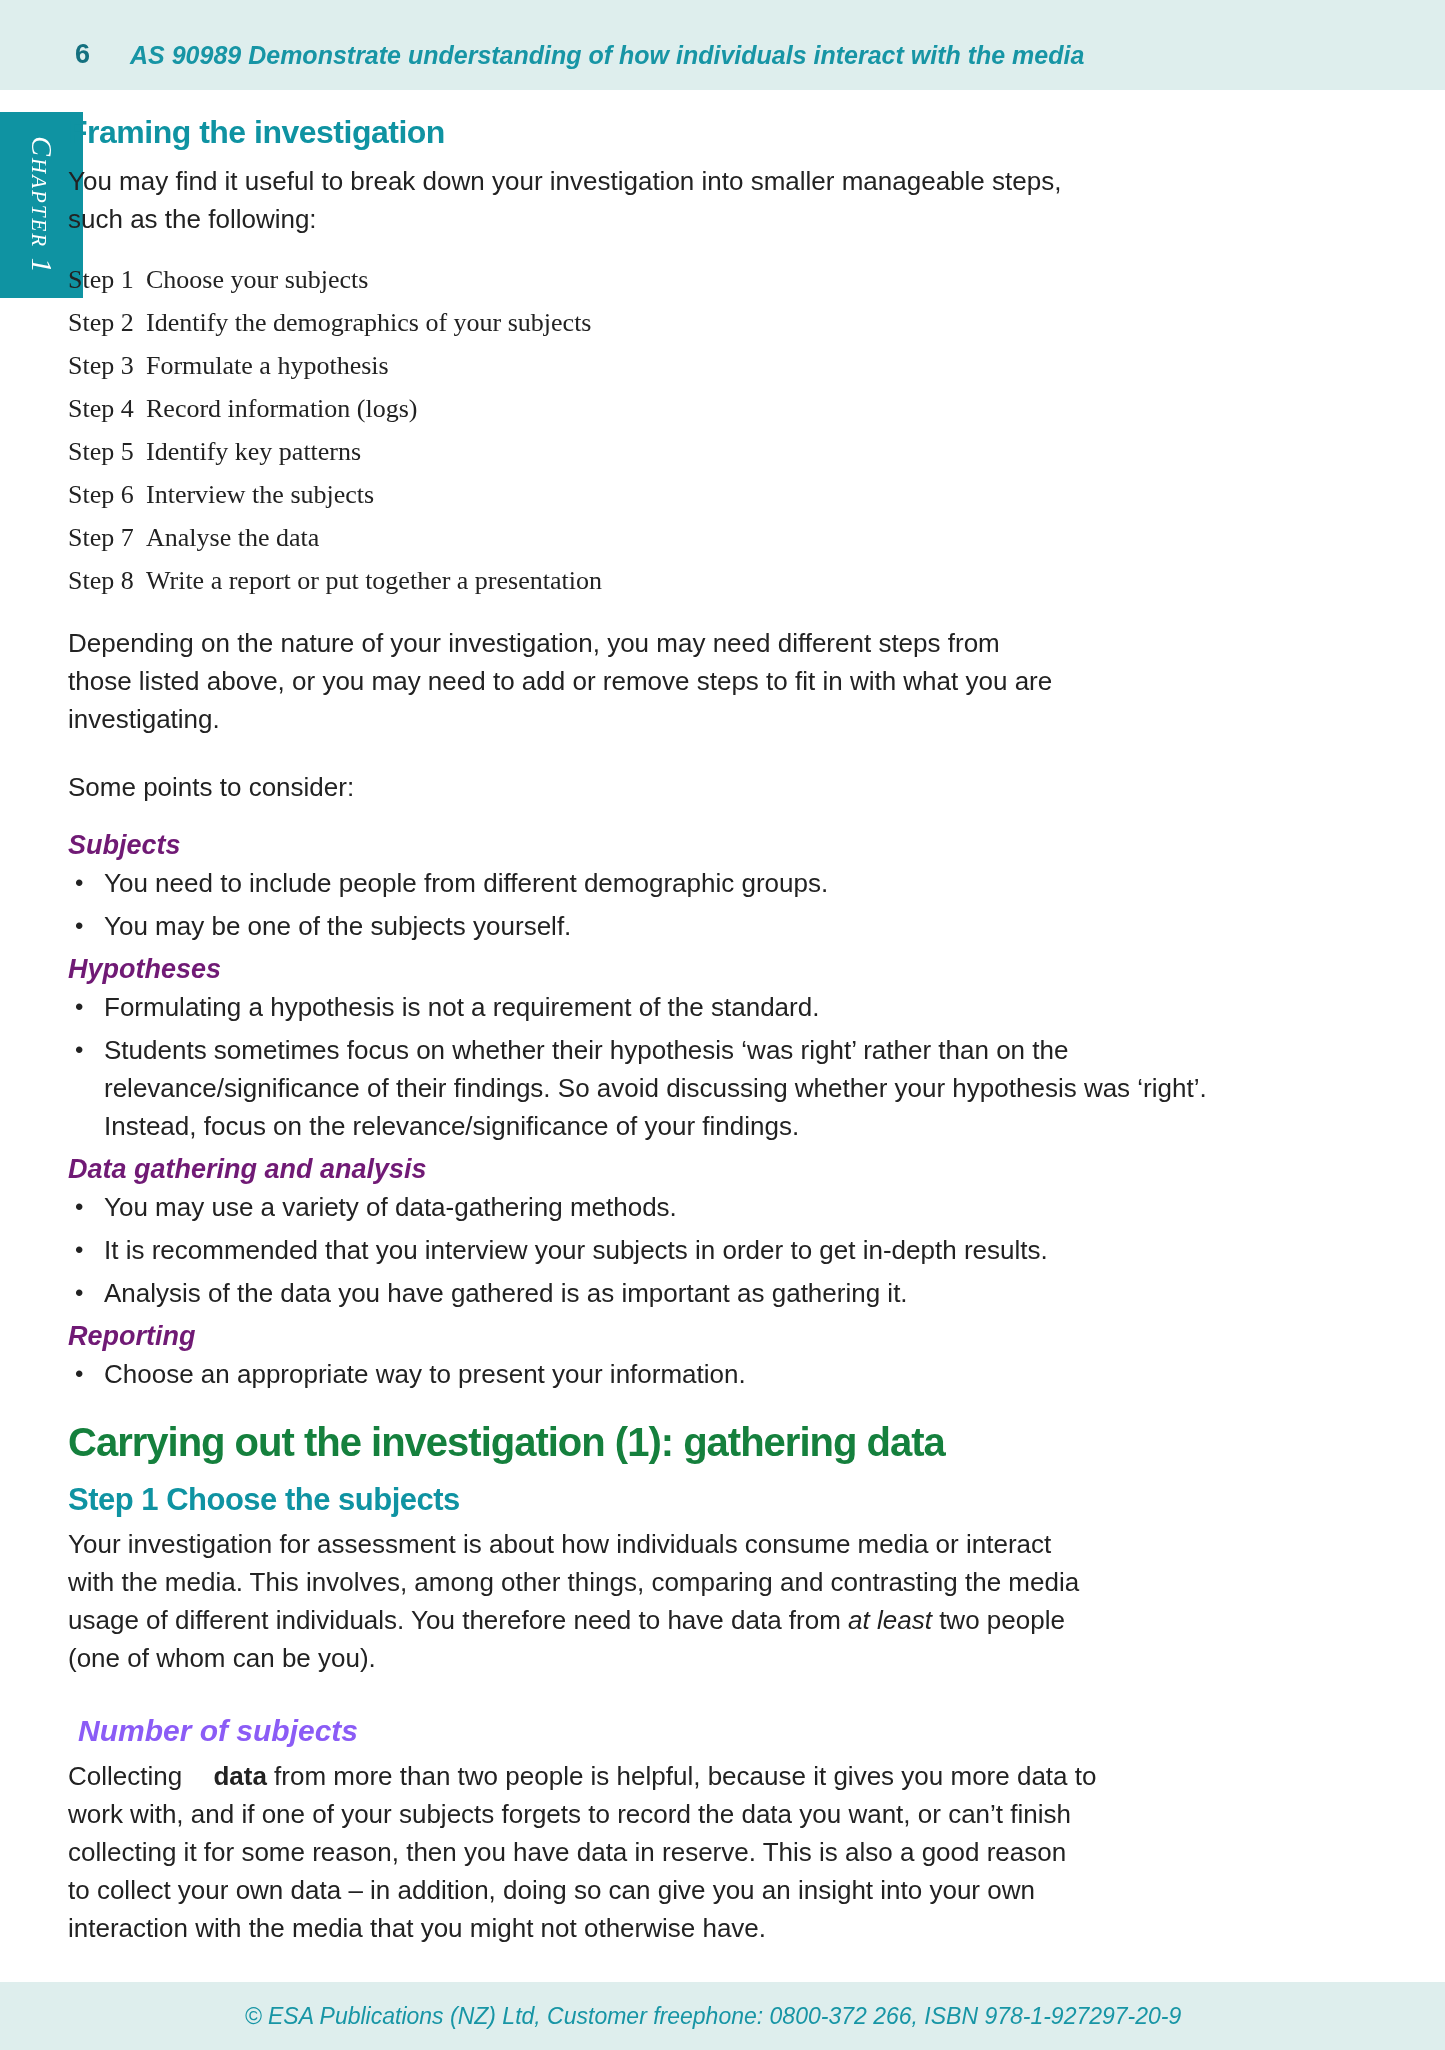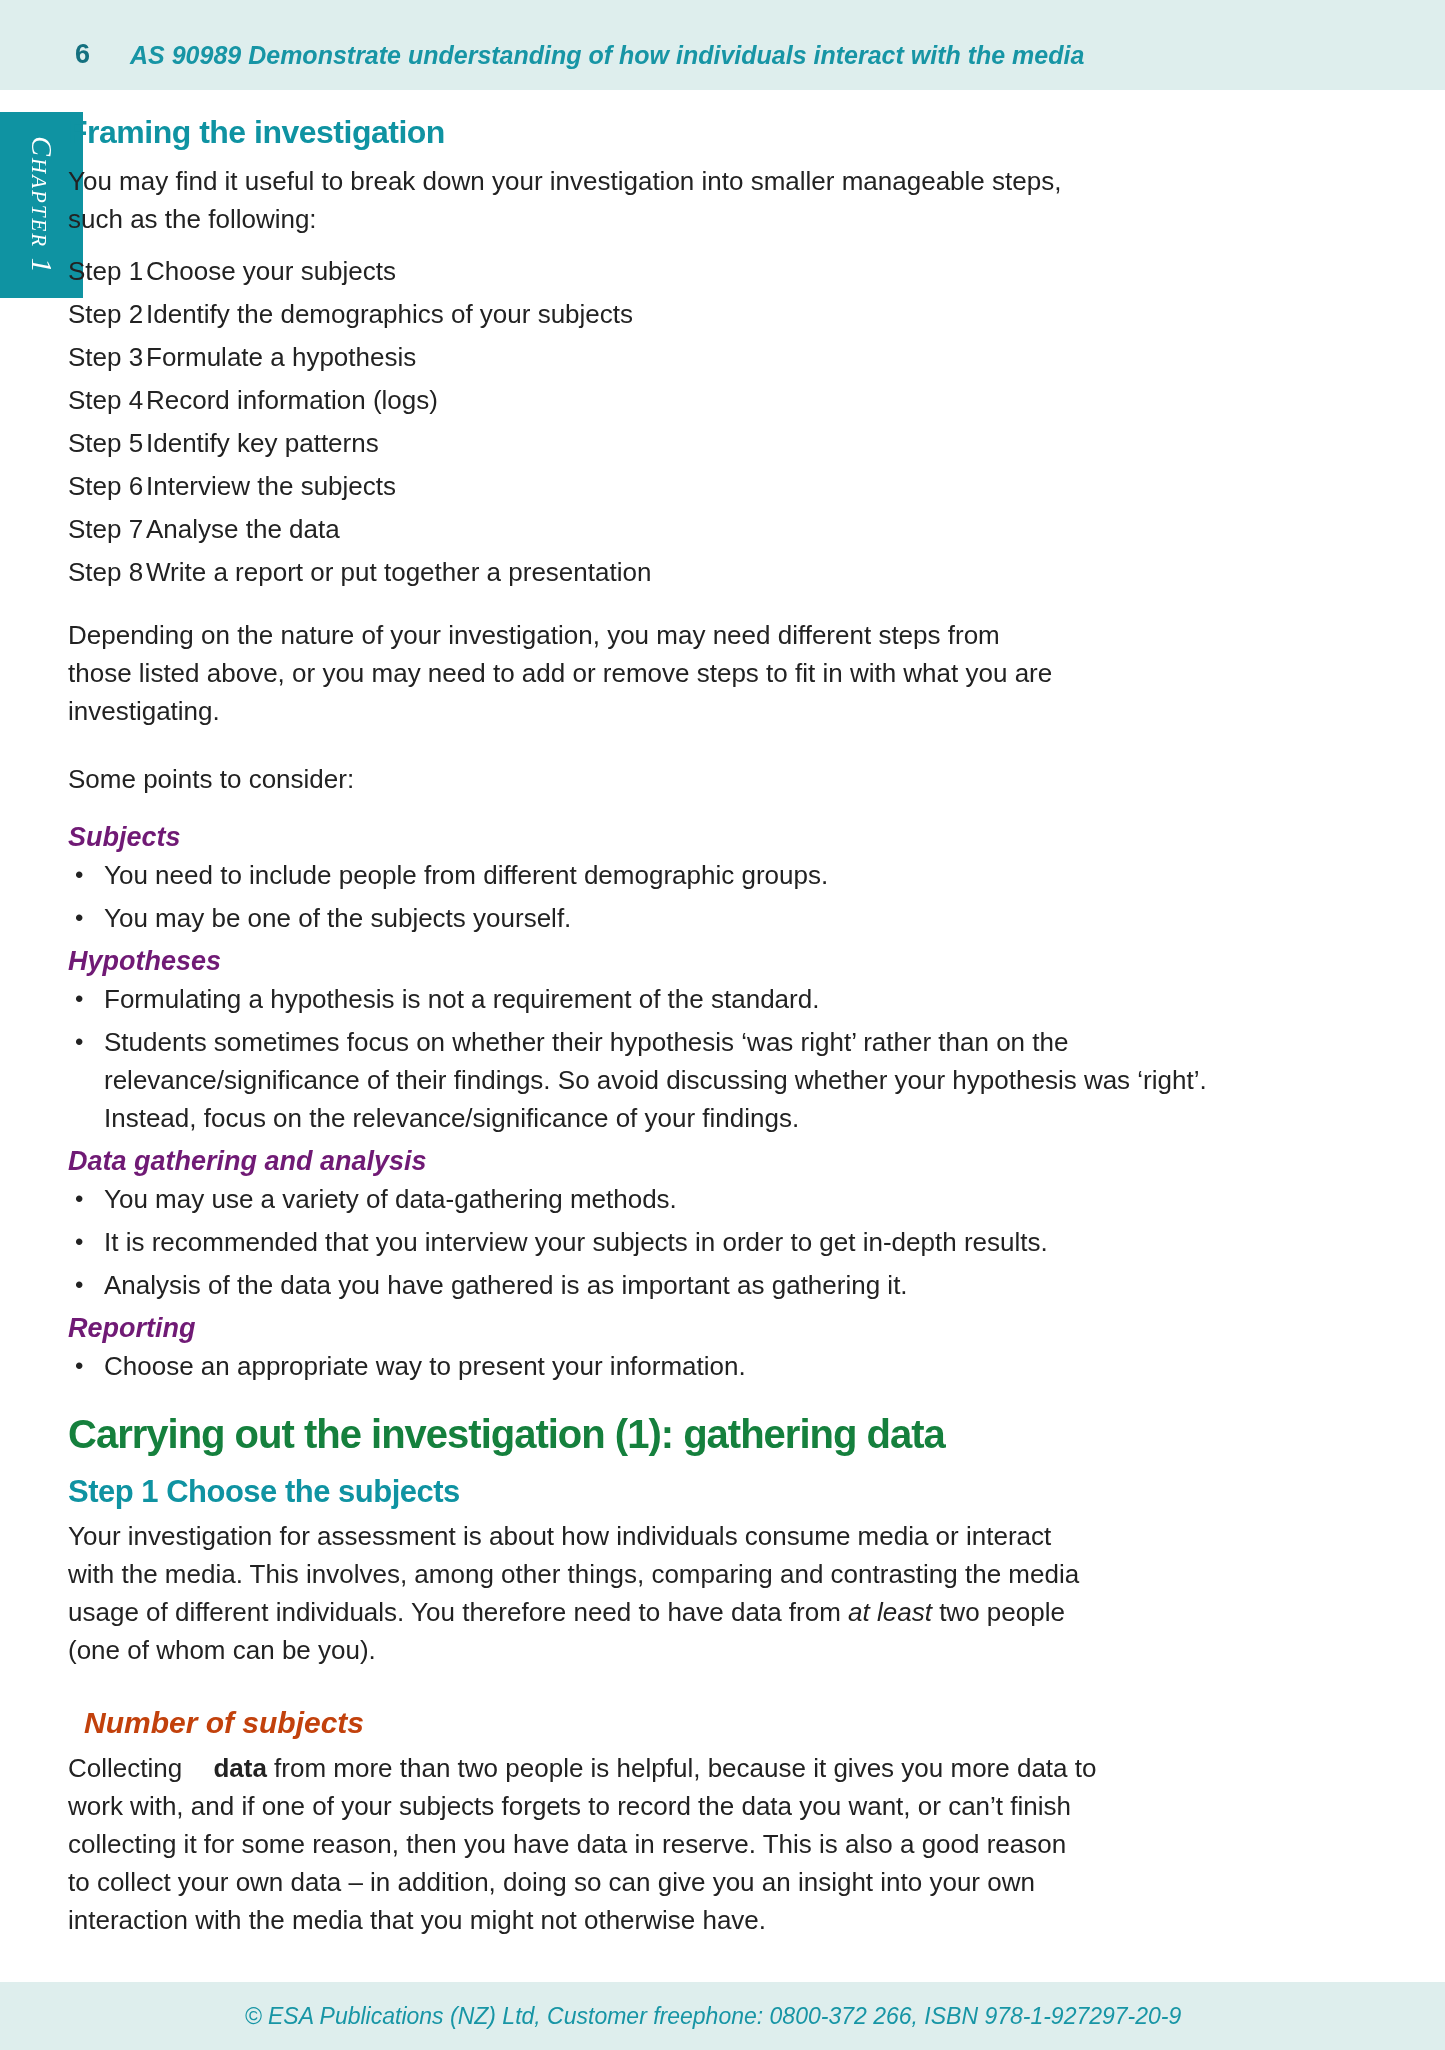--- a/index.html
+++ b/index.html
@@ -53,21 +53,21 @@
   .para { margin: 0; }
   .mt22 { margin-top: 22px; }
   .mt30 { margin-top: 30px; }
 
   h1.framing {
     color: #0f93a2; font-weight: bold; font-size: 32px; line-height: 40px;
     letter-spacing: -0.5px;
     margin: 22px 0 10px 0;
     font-family: "Liberation Sans", sans-serif;
   }
-  .steps { margin-top: 12px; }
+  .steps { margin-top: 20px; font-family: Liberation Serif, serif; }
   .step-row { display: flex; font-size: 26px; line-height: 43px; }
   .step-label { width: 78px; flex: none; }
   .step-text { flex: 1; }
 
   h4.subhead {
     font-weight: bold; font-style: italic;
     font-size: 27px; line-height: 38px;
     margin: 4px 0 0 0;
     color: #701a75;
     font-family: "Liberation Sans", sans-serif;
@@ -86,23 +86,23 @@
     margin: 24px 0 0 0;
     font-family: "Liberation Sans", sans-serif;
   }
   h2.step1 {
     color: #0f93a2; font-weight: bold; font-size: 31px; line-height: 42px;
     letter-spacing: -0.5px;
     margin: 12px 0 4px 0;
     font-family: "Liberation Sans", sans-serif;
   }
   h3.number {
-    color: #c2410c; font-weight: bold; font-style: italic;
+    color: #8b5cf6; font-weight: bold; font-style: italic;
     font-size: 30px; line-height: 40px;
-    margin: 34px 0 6px 16px;
+    margin: 34px 0 6px 10px;
     font-family: "Liberation Sans", sans-serif;
   }
   .rich-em { font-style: italic; }
   .rich-b { font-weight: bold; margin-left: 24px; }
 
   
   .band-bottom {
     position: absolute; left: 0; top: 1982px; width: 1445px; height: 68px;
     background: #deeeed;
     display: flex; align-items: center; padding-left: 28px;

